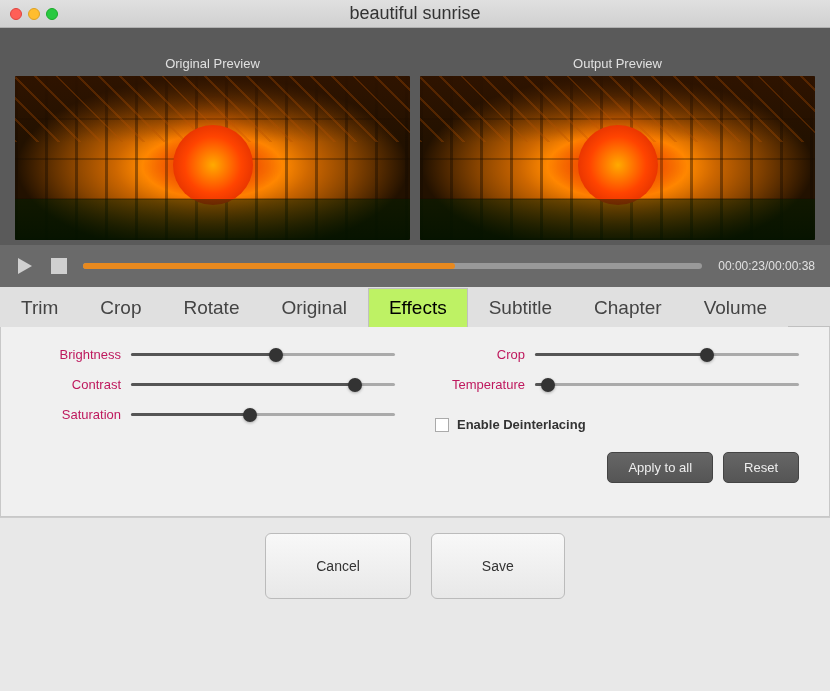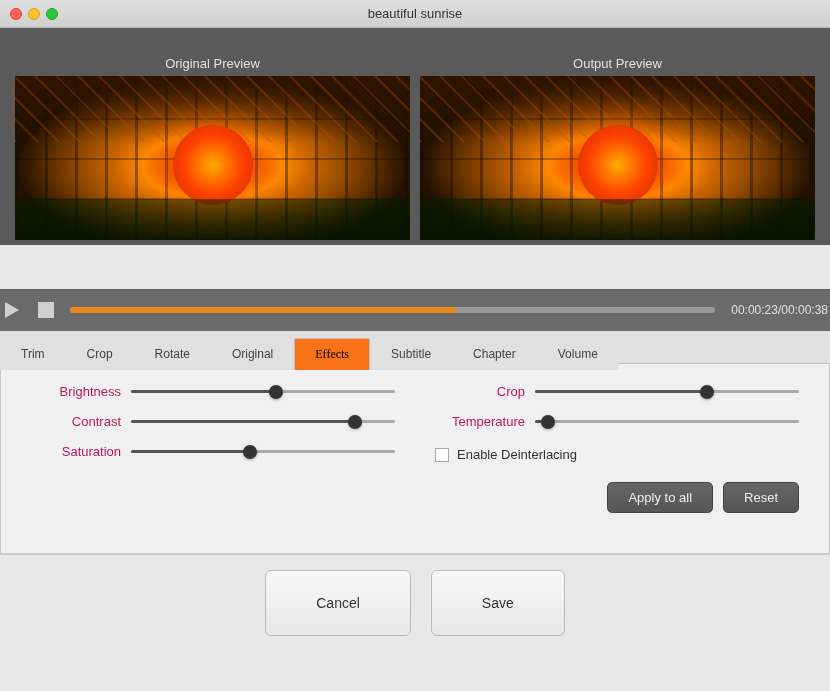--- a/index.html
+++ b/index.html
@@ -30,21 +30,21 @@
     .traffic-light {
       width: 12px;
       height: 12px;
       border-radius: 50%;
       cursor: pointer;
     }
     .tl-close { background: #ff5f57; border: 1px solid #e0443e; }
     .tl-min { background: #ffbd2e; border: 1px solid #dea123; }
     .tl-max { background: #28c940; border: 1px solid #1aab29; }
     .title-text {
-      font-size: 13px;
+      font-size: 18px;
       color: #333;
       font-weight: 500;
     }
     .preview-area {
       display: flex;
       background: #5a5a5a;
       height: 217px;
       padding: 28px 15px 5px 15px;
       gap: 10px;
     }
@@ -108,26 +108,25 @@
     }
     .sg-bottom {
       position: absolute;
       bottom: 0; left: 0; right: 0;
       height: 25%;
       background: linear-gradient(to bottom, rgba(0,30,0,0.5), rgba(0,20,0,0.8));
     }
     
     .playback-bar {
       background: #6a6a6a;
-      padding: 6px 2px;
+      padding: 6px 15px;
       display: flex;
       align-items: center;
       gap: 16px;
       height: 42px;
-      margin-top: 44px;
     }
     .play-btn {
       width: 20px;
       height: 20px;
       cursor: pointer;
       display: flex;
       align-items: center;
       justify-content: center;
       color: #e0e0e0;
       font-size: 14px;
@@ -168,36 +167,35 @@
     .tabs-section {
       background: #e8e8e8;
     }
     .tabs-row {
       display: flex;
       border-bottom: 1px solid #c0c0c0;
       background: #e0e0e0;
     }
     .tab {
       padding: 8px 20px;
-      font-size: 12px;
+      font-size: 19px;
       color: #444;
       cursor: pointer;
       border: 1px solid transparent;
       border-bottom: none;
       background: #e0e0e0;
       position: relative;
-      top: 7px;
+      top: 1px;
     }
     .tab.active {
-      background: #f97316;
+      background: #bef264;
       border-color: #c0c0c0;
       border-bottom-color: #f0f0f0;
       color: #000;
       z-index: 1;
-      font-family: Liberation Serif, serif;
     }
     
     .effects-panel {
       background: #f0f0f0;
       padding: 20px 30px;
       min-height: 190px;
       border: 1px solid #c8c8c8;
       border-top: none;
     }
     .slider-row {
@@ -232,21 +230,22 @@
     }
     .slider-fill {
       height: 100%;
       background: #555;
       border-radius: 2px;
     }
     .deinterlace-row {
       display: flex;
       align-items: center;
       gap: 8px;
-      margin-top: 3px;
+      margin-top: 10px;
+      font-weight: bold;
     }
     .checkbox {
       width: 14px;
       height: 14px;
       border: 1px solid #aaa;
       background: white;
       cursor: pointer;
     }
     .deinterlace-label {
       font-size: 13px;

